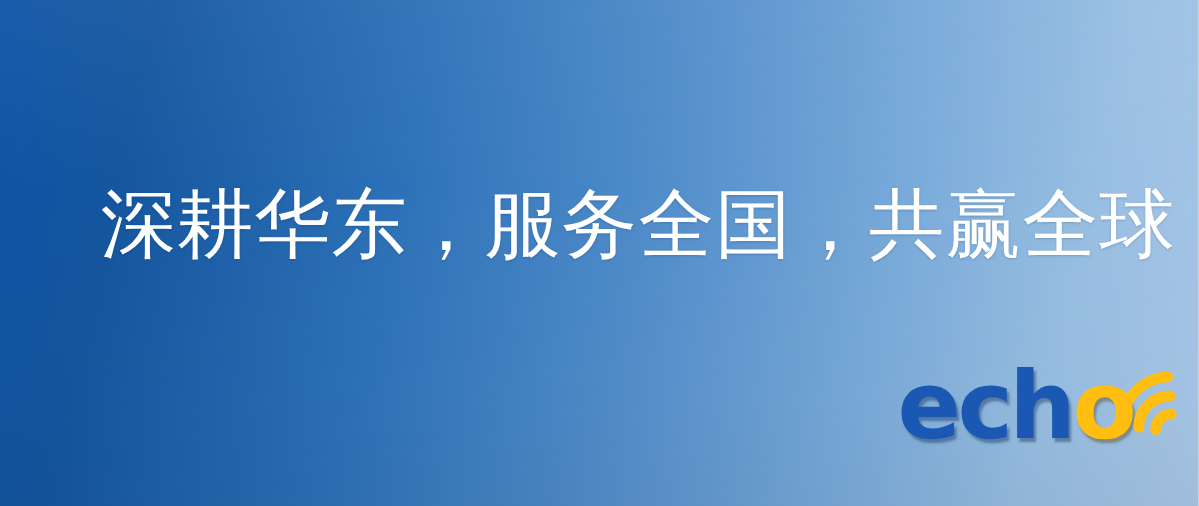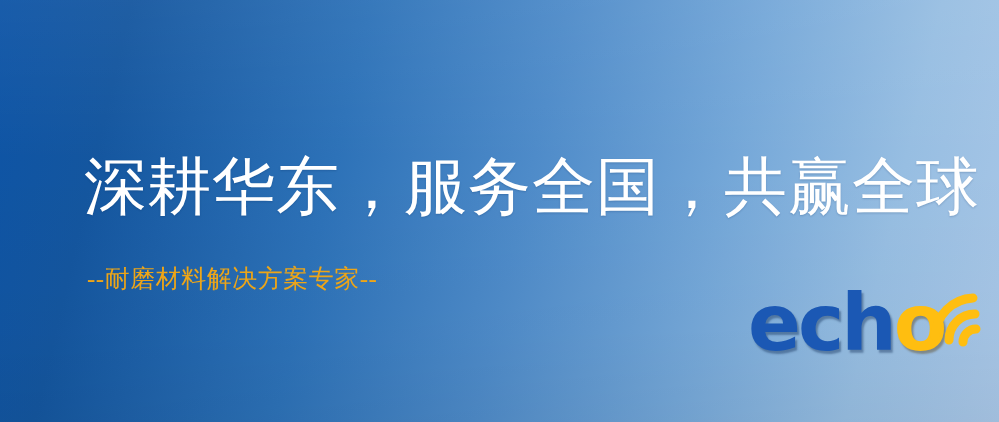--- a/index.html
+++ b/index.html
@@ -58,21 +58,21 @@
     color: #eda518;
     font-weight: 400;
     letter-spacing: 0.5px;
     white-space: nowrap;
   }
 
   
   #logo {
     position: absolute;
     left: 744px;
-    top: 284px;
+    top: 300px;
     width: 248px;
     height: 118px;
   }
   #logo-wordmark {
     position: absolute;
     left: 4px;
     top: 0px;
     font-family: "DejaVu Sans", "Liberation Sans", sans-serif;
     font-size: 78px;
     font-weight: 700;
@@ -115,21 +115,20 @@
 </style>
 </head>
 <body>
 
 <div id="banner">
 
   <div id="banner-sheen"></div>
 
   <div id="headline">深耕华东，服务全国，共赢全球</div>
 
-  <div id="subtitle">--耐磨材料解决方案专家--</div>
 
   <div id="logo">
 
     <div id="logo-wordmark"><span>ech</span><span class="gold-o">o</span></div>
 
     <svg id="logo-arcs" viewBox="0 0 62 58">
       <g fill="none" stroke="#ffbe10" stroke-width="9" stroke-linecap="round">
         <path d="M 8 50 A 40 40 0 0 1 46 12" transform="translate(0,0)"></path>
       </g>
       <g fill="none" stroke="#ffbe10" stroke-width="9" stroke-linecap="round">

